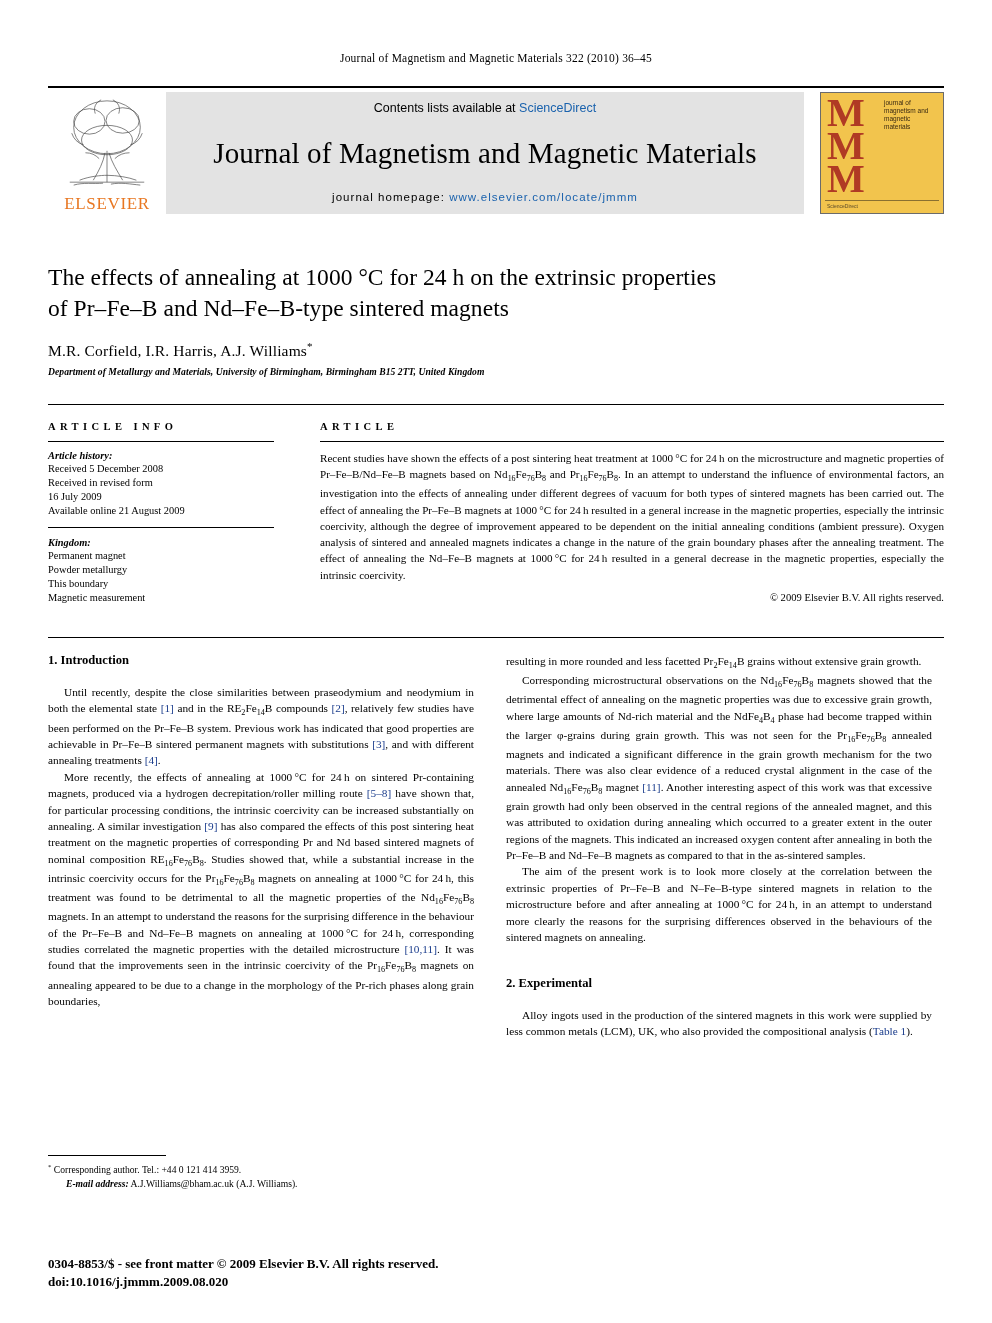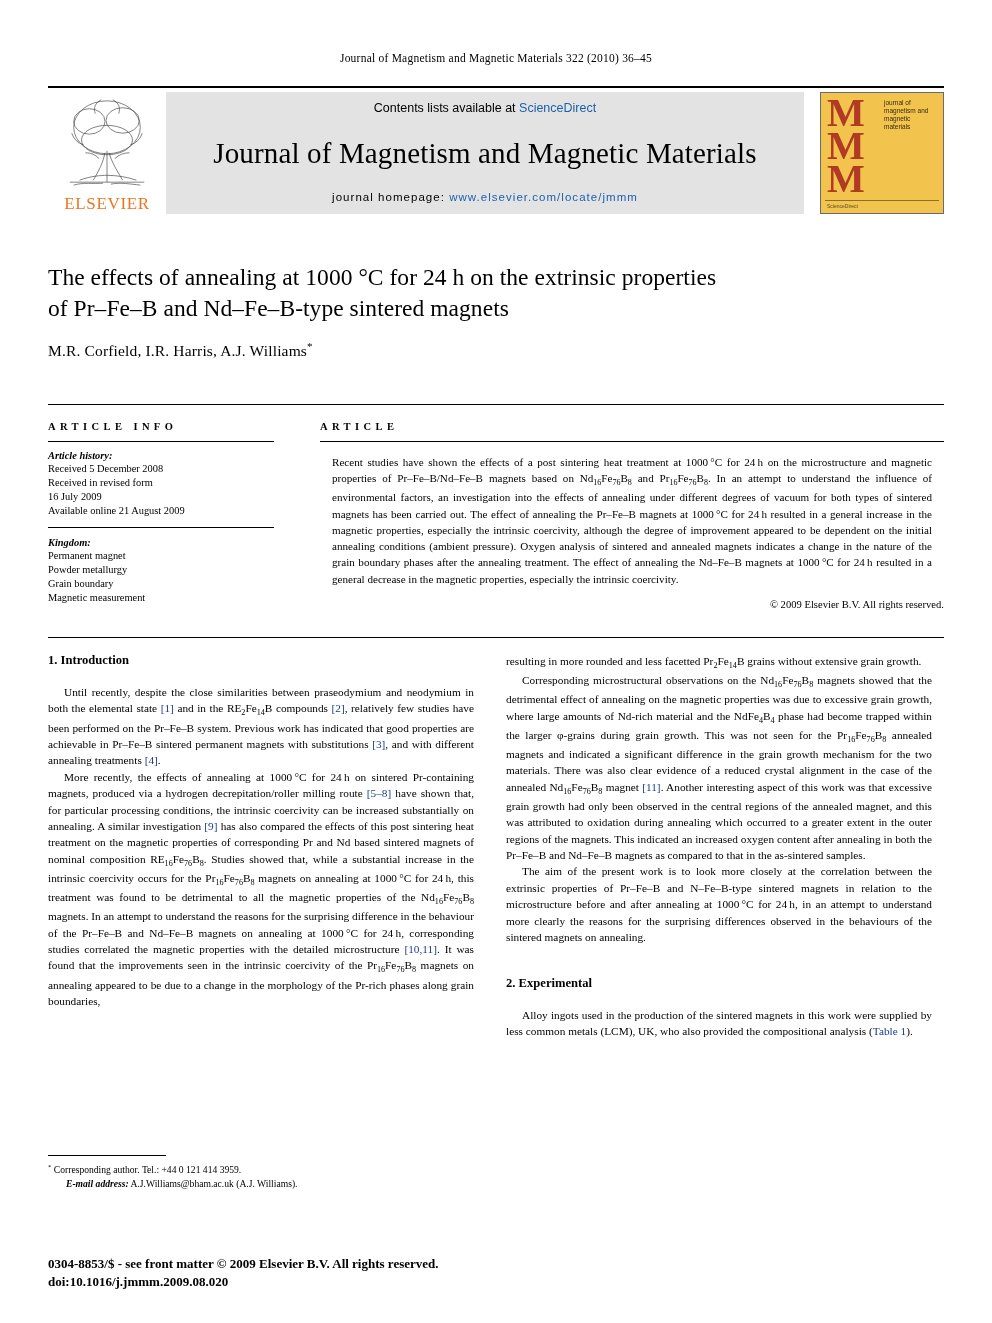--- a/index.html
+++ b/index.html
@@ -220,21 +220,21 @@
     line-height: 1.34;
   }
   .kw-rule {
     border-top: 0.9px solid #000;
     margin: 9px 0 9px 0;
   }
   .abstract-text {
     font-size: 11.1px;
     line-height: 1.47;
     text-align: justify;
-    margin: 12px;
+    margin: 0;
   }
   .copyright {
     font-size: 10.6px;
     text-align: right;
     margin-top: 9px;
   }
   .abs-bottom-rule {
     position: absolute;
     top: 637px;
     left: 48px;
@@ -362,37 +362,38 @@
   </div>
 
   <div class="title-block">
     <h1 class="article-title">
       <span>The effects of annealing at 1000 °C for 24 h on the extrinsic properties</span><br>
       <span>of Pr–Fe–B and Nd–Fe–B-type sintered magnets</span>
     </h1>
     <div class="authors">
       <span>M.R. Corfield, I.R. Harris, A.J. Williams</span><sup>*</sup>
     </div>
+    <div class="affiliation">Department of Metallurgy and Materials, University of Birmingham, Birmingham B15 2TT, United Kingdom</div>
   </div>
 
   <div class="infoabs">
 
     <div class="col-info">
       <div class="sec-label">ARTICLE INFO</div>
       <div class="thin-rule"></div>
       <div class="info-head">Article history:</div>
       <div class="info-line">Received 5 December 2008</div>
       <div class="info-line">Received in revised form</div>
       <div class="info-line">16 July 2009</div>
       <div class="info-line">Available online 21 August 2009</div>
       <div class="kw-rule"></div>
       <div class="info-head">Kingdom:</div>
       <div class="info-line">Permanent magnet</div>
       <div class="info-line">Powder metallurgy</div>
-      <div class="info-line">Grain boundary</div>
+      <div class="info-line">This boundary</div>
       <div class="info-line">Magnetic measurement</div>
     </div>
 
     <div class="col-abs">
       <div class="sec-label">ARTICLE</div>
       <div class="thin-rule"></div>
       <p class="abstract-text">Recent studies have shown the effects of a post sintering heat treatment at 1000 °C for 24 h on the microstructure and magnetic properties of Pr–Fe–B/Nd–Fe–B magnets based on Nd<sub>16</sub>Fe<sub>76</sub>B<sub>8</sub> and Pr<sub>16</sub>Fe<sub>76</sub>B<sub>8</sub>. In an attempt to understand the influence of environmental factors, an investigation into the effects of annealing under different degrees of vacuum for both types of sintered magnets has been carried out. The effect of annealing the Pr–Fe–B magnets at 1000 °C for 24 h resulted in a general increase in the magnetic properties, especially the intrinsic coercivity, although the degree of improvement appeared to be dependent on the initial annealing conditions (ambient pressure). Oxygen analysis of sintered and annealed magnets indicates a change in the nature of the grain boundary phases after the annealing treatment. The effect of annealing the Nd–Fe–B magnets at 1000 °C for 24 h resulted in a general decrease in the magnetic properties, especially the intrinsic coercivity.</p>
       <div class="copyright">© 2009 Elsevier B.V. All rights reserved.</div>
     </div>
   </div>

